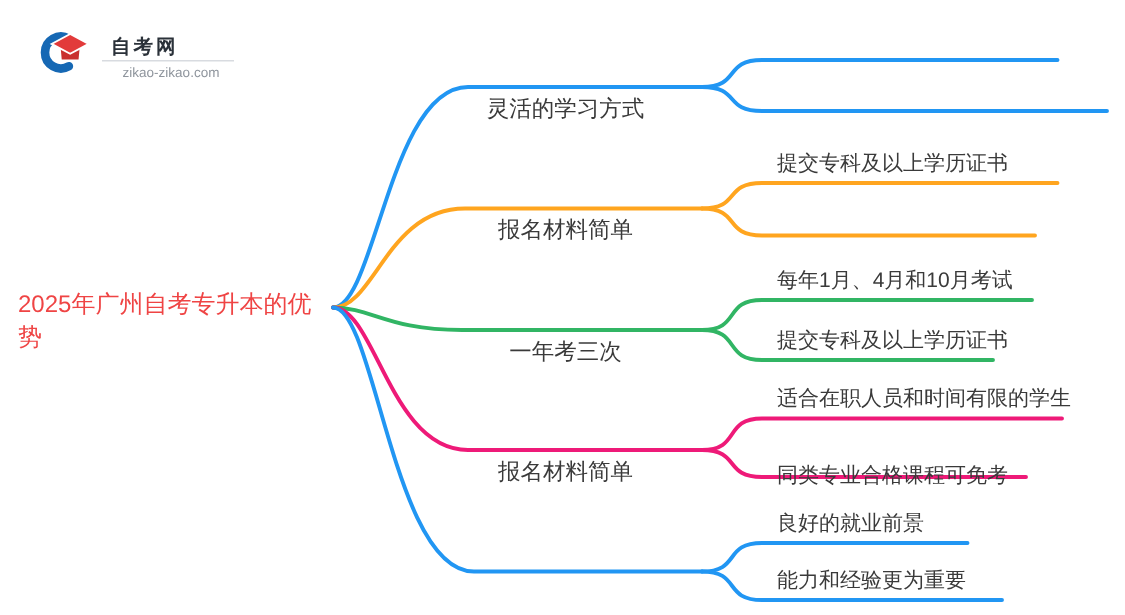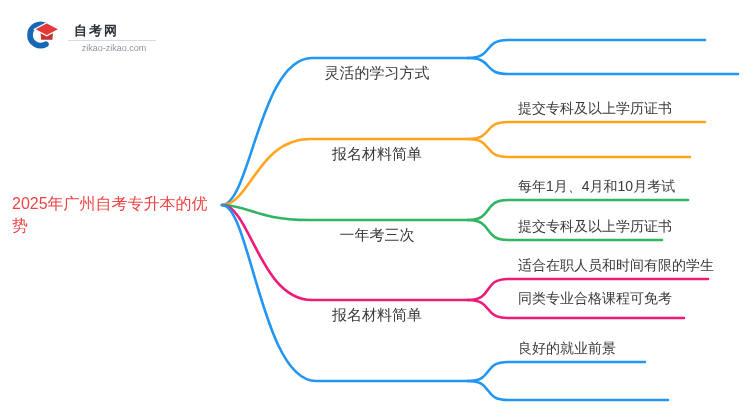--- a/index.html
+++ b/index.html
@@ -26,21 +26,21 @@
   
   .branch-label{position:absolute;left:293px;width:168px;text-align:center;
     font-size:15px;line-height:22px;color:#3a3a3a;margin-top:32px;}
   .b1{top:30px}.b2{top:111px}.b3{top:192px}.b4{top:272px}.b5{top:353px}
 
   
   .leaf-label{position:absolute;left:518px;font-size:14px;line-height:20px;color:#3a3a3a;white-space:nowrap;}
   .l1a{top:16px}.l1b{top:50px}
   .l2a{top:98px}.l2b{top:133px}
   .l3a{top:176px}.l3b{top:216px}
-  .l4a{top:255px}.l4b{top:288px}
+  .l4a{top:255px}.l4b{top:306px}
   .l5a{top:338px}.l5b{top:376px}
 </style>
 </head>
 <body>
 
 <div class="canvas">
 
   <svg class="connector-layer" viewBox="0 0 750 410" xmlns="http://www.w3.org/2000/svg">
 
     <path d="M222,205 C250,205 260,58 312,58 L468,58" stroke="#2196f3"></path>
@@ -81,14 +81,15 @@
   <div class="branch-label b2">报名材料简单</div>
   <div class="branch-label b3">一年考三次</div>
   <div class="branch-label b4">报名材料简单</div>
 
   <div class="leaf-label l2a">提交专科及以上学历证书</div>
   <div class="leaf-label l3a">每年1月、4月和10月考试</div>
   <div class="leaf-label l3b">提交专科及以上学历证书</div>
   <div class="leaf-label l4a">适合在职人员和时间有限的学生</div>
   <div class="leaf-label l4b">同类专业合格课程可免考</div>
   <div class="leaf-label l5a">良好的就业前景</div>
+  <div class="leaf-label l5b">能力和经验更为重要</div>
 
 </div>
 
 </body></html>

